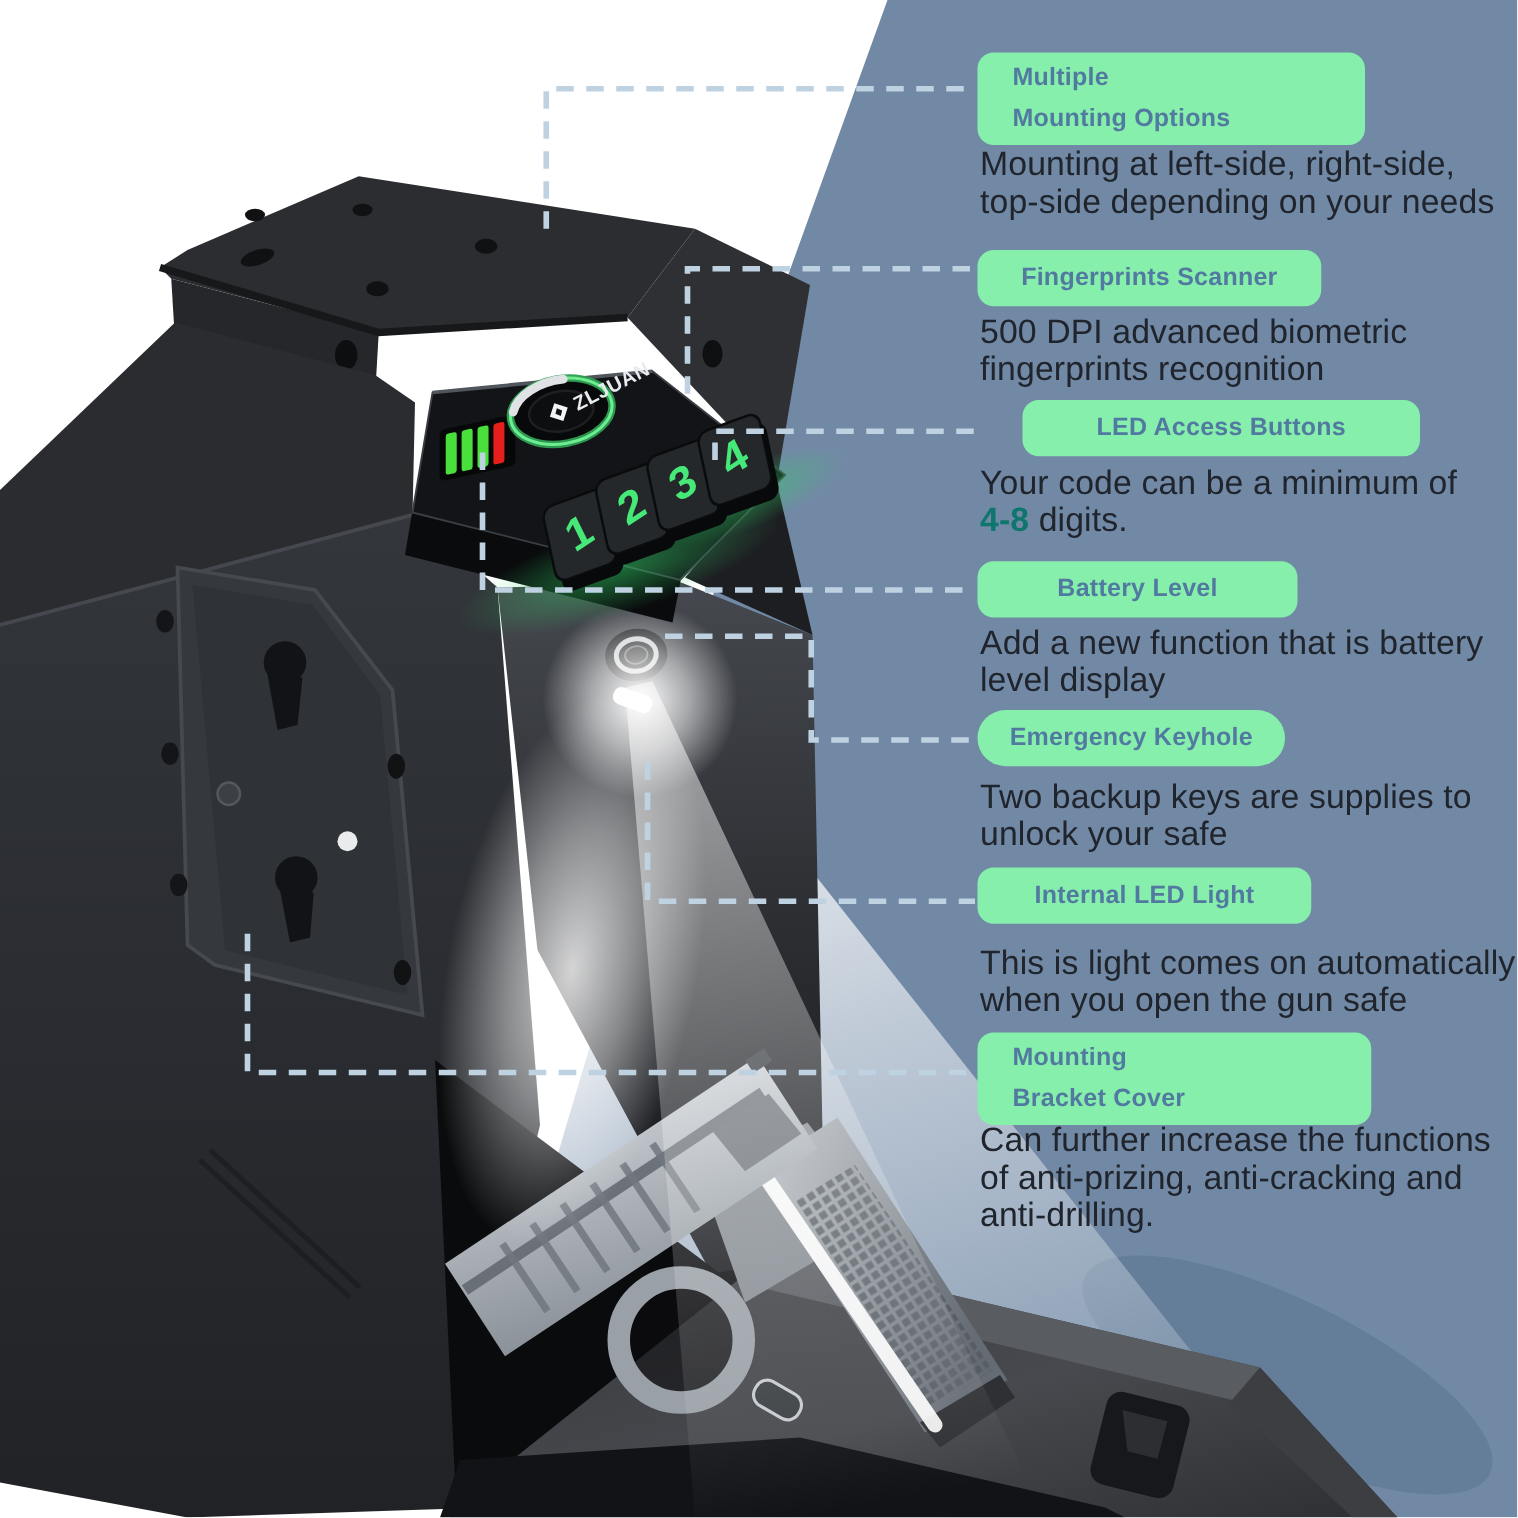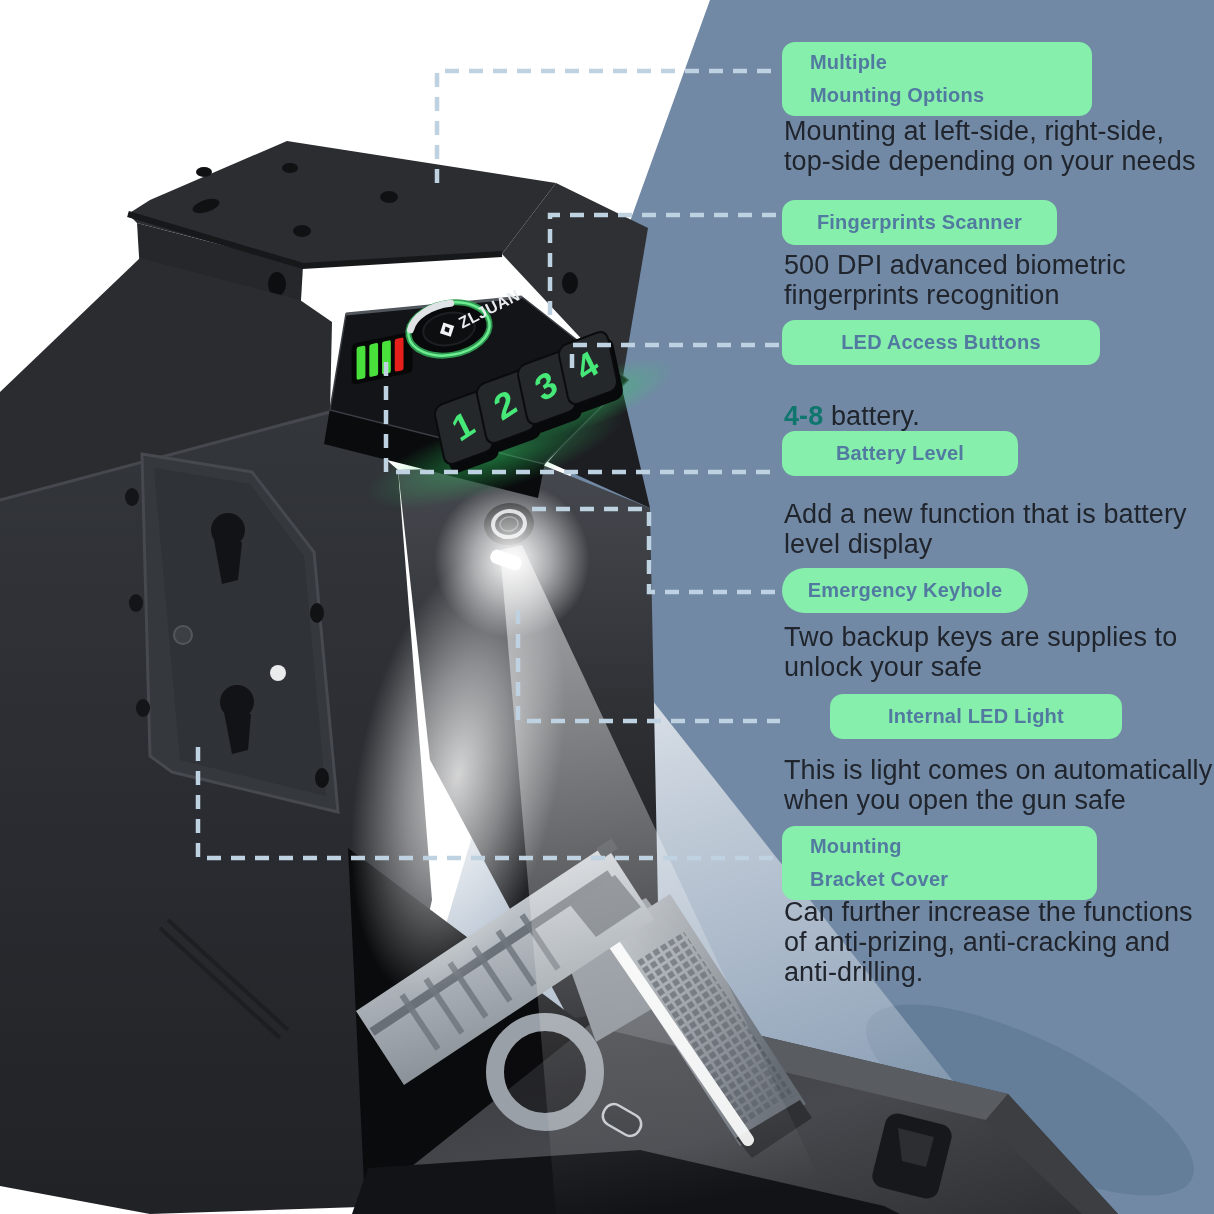--- a/index.html
+++ b/index.html
@@ -17,24 +17,24 @@
     letter-spacing:.2px;
   }
   .callout-title.two{padding-top:4px;padding-bottom:4px;text-align:left;padding-left:28px;}
   .callout-body{
     position:absolute;left:784px;z-index:3;color:#20242c;font-size:27px;line-height:30px;
     white-space:pre-line;width:432px;letter-spacing:.1px;
   }
   .hl{color:#0f766e;font-weight:bold;}
   .c1{top:42px;width:310px;}
   .c2{top:200px;width:275px;}
-  .c3{top:320px;width:318px;}
-  .c4{top:431px;width:236px;}
+  .c3{top:320px;width:318px;margin-left:36px;}
+  .c4{top:449px;width:256px;}
   .c5{top:568px;width:246px;border-radius:26px;}
-  .c6{top:694px;width:292px;margin-left:48px;}
+  .c6{top:694px;width:267px;}
   .c7{top:826px;width:315px;}
   .b1{top:116px;} .b2{top:250px;} .b3{top:371px;} .b4{top:499px;}
   .b5{top:622px;} .b6{top:755px;} .b7{top:897px;}
 </style>
 </head>
 <body>
 
 <div class="stage">
 
   <svg class="scene" viewBox="0 0 1214 1214">
@@ -257,21 +257,21 @@
   <div class="callout-title two c1">Multiple
 Mounting Options</div>
   <div class="callout-body b1">Mounting at left-side, right-side,
 top-side depending on your needs</div>
 
   <div class="callout-title c2">Fingerprints Scanner</div>
   <div class="callout-body b2">500 DPI advanced biometric
 fingerprints recognition</div>
 
   <div class="callout-title c3">LED Access Buttons</div>
-  <div class="callout-body b3"><br><strong class="hl">4-8</strong><span> battery.</span></div>
+  <div class="callout-body b3"><span>Your code can be a minimum of</span><br><strong class="hl">4-8</strong><span> digits.</span></div>
 
   <div class="callout-title c4">Battery Level</div>
   <div class="callout-body b4">Add a new function that is battery
 level display</div>
 
   <div class="callout-title c5">Emergency Keyhole</div>
   <div class="callout-body b5">Two backup keys are supplies to
 unlock your safe</div>
 
   <div class="callout-title c6">Internal LED Light</div>

